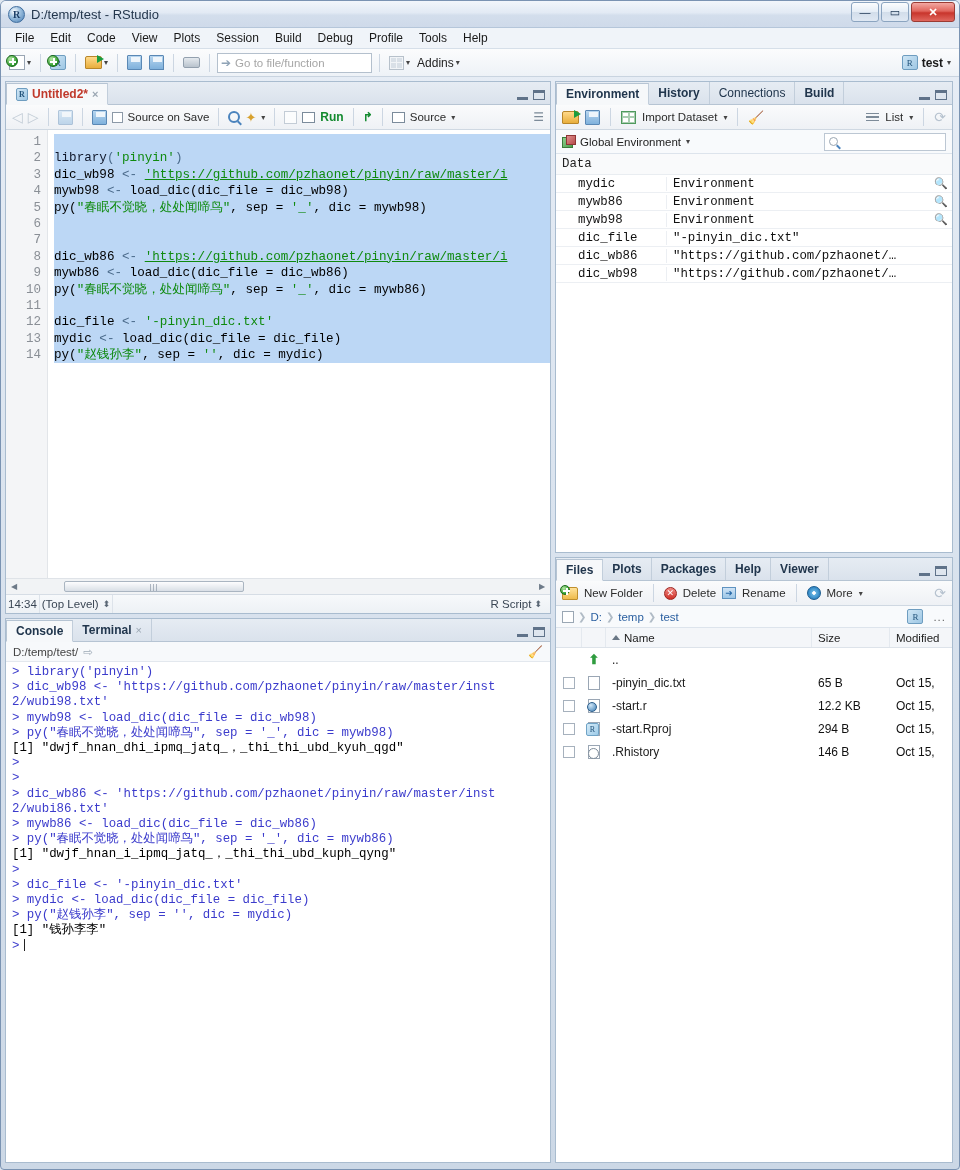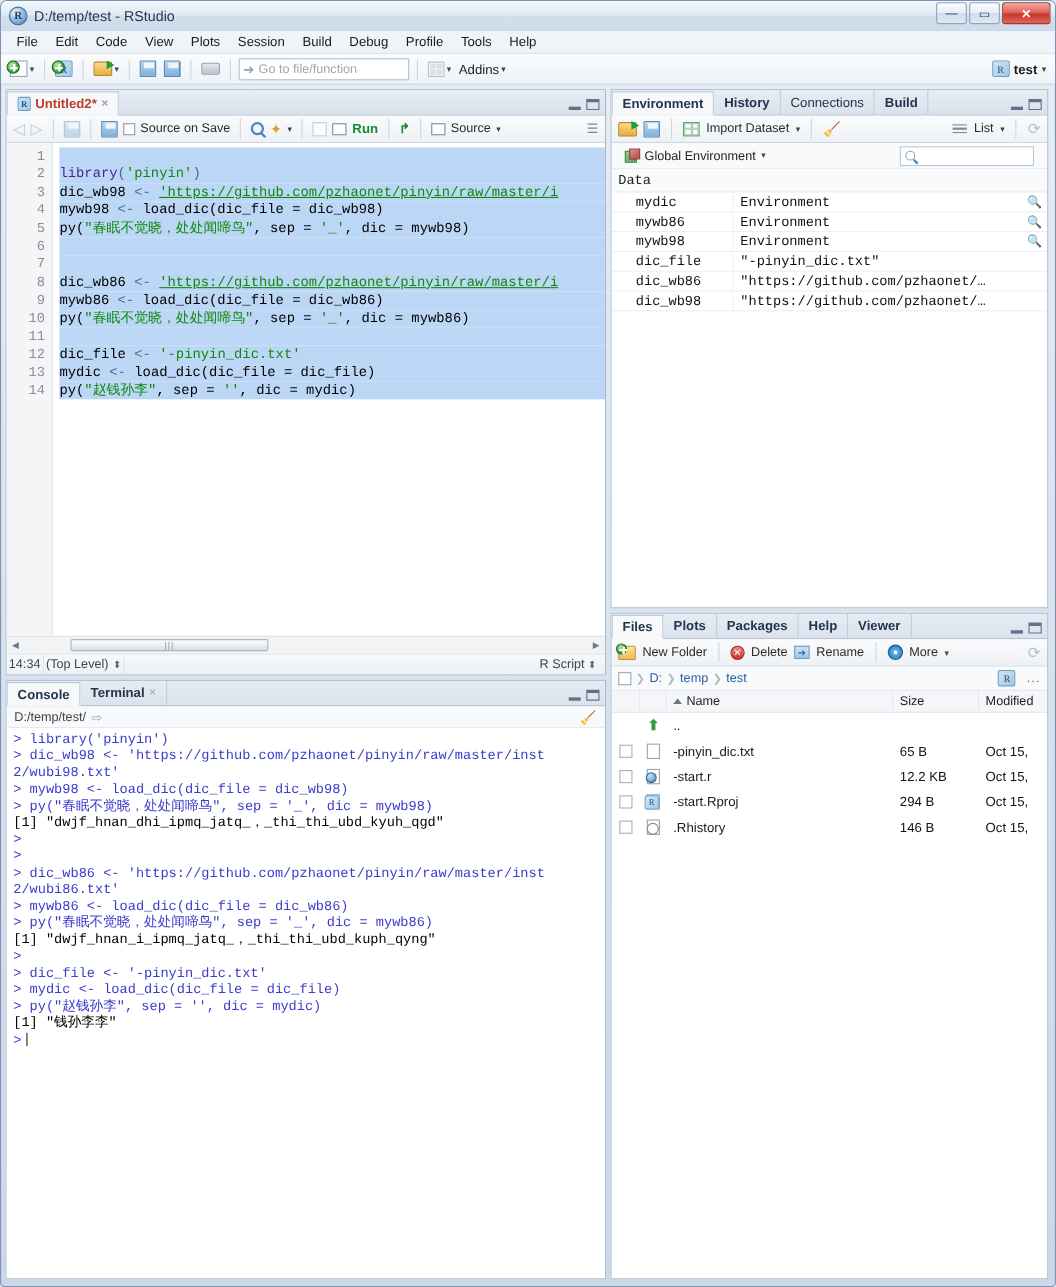--- a/index.html
+++ b/index.html
@@ -189,21 +189,21 @@
     flex: 0 0 42px; background: #f4f5f7; border-right: 1px solid #e2e5e9;
     text-align: right; padding: 4px 6px 0 0;
     font-family: "Liberation Mono", monospace; font-size: 12.5px; color: #8a8f96; line-height: 16.4px;
   }
   .code {
     flex: 1 1 auto; padding: 4px 0 0 6px; white-space: pre; overflow: hidden;
     font-family: "Liberation Mono", monospace; font-size: 12.6px; line-height: 16.4px; color: #000;
   }
   .ln { height: 16.4px; }
   .ln.sel { background: #bcd7f5; }
-  .tok-fn { color: #4c1d95; }
+  .tok-fn { color: #0f172a; }
   .tok-str { color: #0f8a0f; }
   .tok-url { color: #0f8a0f; text-decoration: underline; }
   .tok-op { color: #4a6a8a; }
   
   .hscroll {
     flex: 0 0 16px; height: 16px; background: #f1f3f5; border-top: 1px solid #dfe3e8;
     display: flex; align-items: center; position: relative;
   }
   .hs-left, .hs-right { width: 16px; text-align: center; font-size: 8px; color: #6d7a88; }
   .hs-track { position: absolute; left: 58px; width: 180px; height: 11px;
@@ -244,21 +244,21 @@
   .ic-table-imp {
     width: 15px; height: 13px; background: #fff; border: 1px solid #4f9a5d;
     display: grid; grid-template-columns: 1fr 1fr; grid-template-rows: 1fr 1fr;
   }
   .ic-table-imp i { border: .5px solid #a9cdb1; }
   .ic-brush { color: #c99a3d; font-size: 13px; }
   .ic-hamb { display: inline-block; width: 13px; }
   .ic-hamb i { display:block; height:1.6px; background:#7d8b99; margin:2px 0; }
   .env-bar2 {
     flex: 0 0 24px; height: 24px; display: flex; align-items: center; gap: 5px;
-    background: #f8fafc; border-bottom: 1px solid #dde4ec; padding: 0 12px;
+    background: #f8fafc; border-bottom: 1px solid #dde4ec; padding: 0 6px;
     font-size: 11.5px; color: #222;
   }
   .ic-cube {
     width: 13px; height: 13px; position: relative;
   }
   .ic-cube::before {
     content:''; position:absolute; left:0; top:2px; width:9px; height:9px;
     background: linear-gradient(135deg,#8fd08f,#4d9e4d); border:1px solid #3a7a3a;
   }
   .ic-cube::after {

